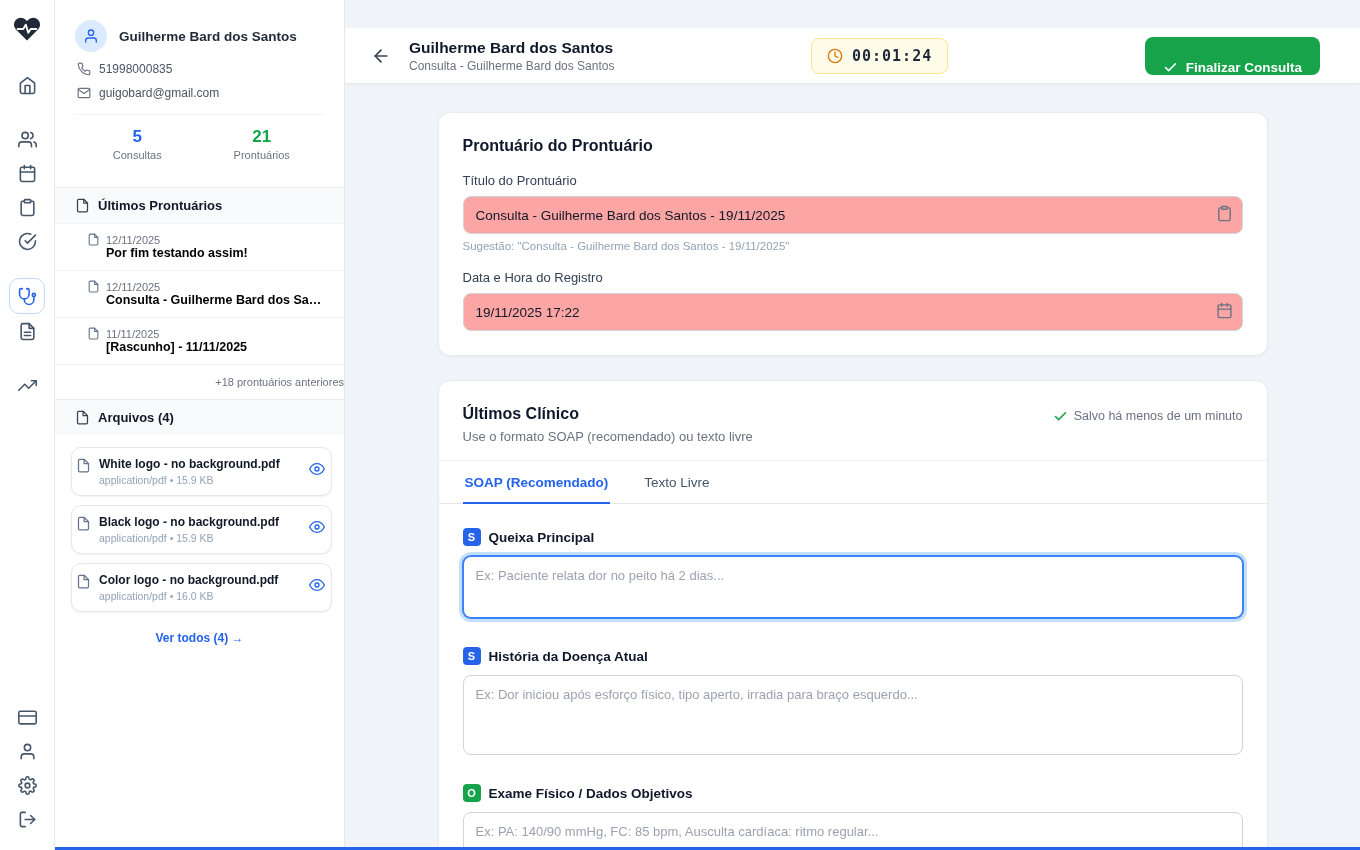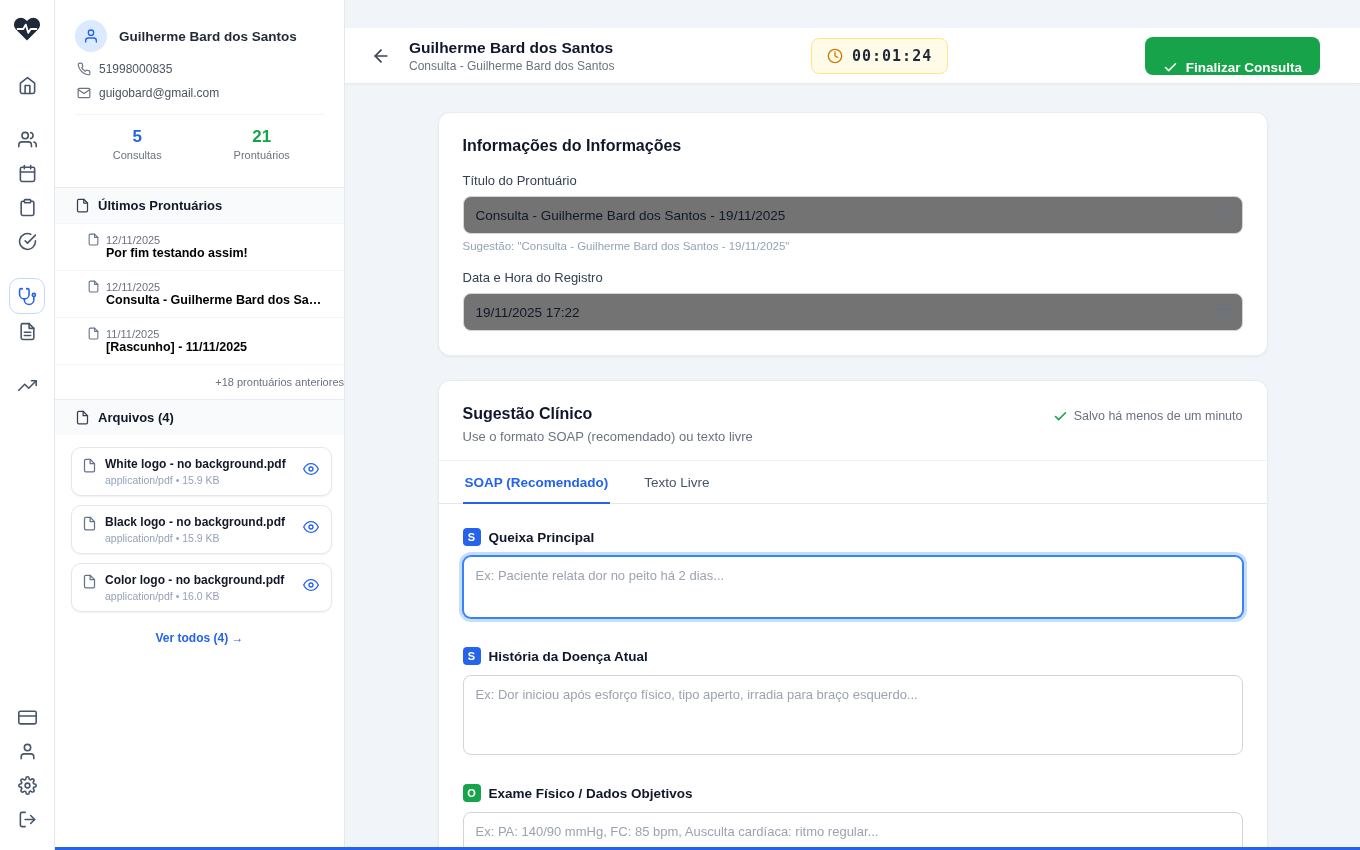--- a/index.html
+++ b/index.html
@@ -40,21 +40,21 @@
     border-top:1px solid #e8ecf1;background:#f8fafc;font-size:13px;font-weight:700;color:#111827}
   .section-head svg{width:15px;height:15px;color:#374151}
   .rec-item{padding:9px 16px 10px 32px;border-top:1px solid #f1f5f9;cursor:pointer}
   .rec-date{display:flex;align-items:center;gap:6px;font-size:11px;color:#6b7280}
   .rec-date svg{width:13px;height:13px;color:#64748b}
   .rec-title{font-size:12.5px;font-weight:700;color:#000000;margin-top:0;padding-left:19px;
     white-space:nowrap;overflow:hidden;text-overflow:ellipsis}
   .rec-more{text-align:right;font-size:11px;color:#6b7280;padding:11px 0;border-top:1px solid #f1f5f9;cursor:pointer}
   .files{padding:12px 12px 0 16px}
   .file-card{display:flex;align-items:flex-start;gap:8px;border:1px solid #e5e7eb;border-radius:10px;
-    padding:9px 10px;margin-bottom:9px;box-shadow:0 1px 2px rgba(15,23,42,.06);cursor:pointer;background:#fff}
+    padding:9px 4px;margin-bottom:9px;box-shadow:0 1px 2px rgba(15,23,42,.06);cursor:pointer;background:#fff}
   .file-card svg.f{width:15px;height:15px;color:#64748b;margin-top:1px;flex-shrink:0}
   .file-info{flex:1;min-width:0}
   .file-name{font-size:12px;font-weight:700;color:#111827;white-space:nowrap;overflow:hidden;text-overflow:ellipsis}
   .file-meta{font-size:10.5px;color:#94a3b8;margin-top:3px}
   .eye-btn{background:none;border:none;color:#2563eb;cursor:pointer;padding:2px;margin-top:2px}
   .eye-btn svg{width:16px;height:16px}
   .view-all{text-align:center;font-size:12px;font-weight:700;color:#2563eb;padding:10px 0 14px;cursor:pointer}
 
   
   .main{flex:1;display:flex;flex-direction:column;background:#f1f5f9;overflow:hidden;min-width:0}
@@ -78,21 +78,21 @@
   .finish-btn svg{width:15px;height:15px}
 
   .content{flex:1;overflow:hidden;padding-top:28px}
   .card{width:830px;margin:0 auto 24px;background:#fff;border:1px solid #e8ecf1;border-radius:12px;
     box-shadow:0 1px 3px rgba(15,23,42,.05)}
   .card-pad{padding:24px}
   .card-title{font-size:16px;font-weight:700;color:#0f172a}
   .field-label{font-size:13px;font-weight:500;color:#334155;margin:18px 0 8px}
   .input-wrap{position:relative}
   .text-input{width:100%;height:38px;border:1px solid #d1d5db;border-radius:8px;
-    padding:0 40px 0 12px;font-size:13.5px;color:#111827;font-family:"Liberation Sans",sans-serif;background:#737373}
+    padding:0 40px 0 12px;font-size:13.5px;color:#111827;font-family:"Liberation Sans",sans-serif;background:#fca5a5}
   .in-icon{position:absolute;right:10px;top:9px;background:none;border:none;color:#6b7280;cursor:pointer;padding:0}
   .in-icon svg{width:17px;height:17px}
   .suggestion{font-size:11.5px;color:#94a3b8;margin-top:6px}
 
   .clin-head{display:flex;align-items:flex-start;justify-content:space-between;padding:24px 24px 16px}
   .clin-sub{font-size:13px;color:#6b7280;margin-top:6px}
   .saved{display:flex;align-items:flex-start;gap:6px;color:#6b7280;font-size:12.5px;margin-top:4px}
   .saved svg{width:15px;height:15px;color:#16a34a}
   .tabs{display:flex;gap:32px;padding:0 24px;border-top:1px solid #eef2f6;border-bottom:1px solid #e5e7eb}
   .tab{padding:14px 2px 12px;font-size:13.5px;color:#475569;cursor:pointer;background:none;border:none;
@@ -371,21 +371,21 @@
         <svg viewBox="0 0 24 24" fill="none" stroke="currentColor" stroke-width="2.5" stroke-linecap="round" stroke-linejoin="round">
             <polyline points="20 6 9 17 4 12"></polyline>
           </svg>
         <span>Finalizar Consulta</span>
       </button>
     </header>
 
     <div class="content">
 
       <section class="card card-pad">
-        <h2 class="card-title">Informações do Informações</h2>
+        <h2 class="card-title">Prontuário do Prontuário</h2>
         <div class="field-label">Título do Prontuário</div>
         <div class="input-wrap">
           <input class="text-input" type="text" value="Consulta - Guilherme Bard dos Santos - 19/11/2025" style="">
           <button class="in-icon">
             <svg viewBox="0 0 24 24" fill="none" stroke="currentColor" stroke-width="2" stroke-linecap="round" stroke-linejoin="round">
                 <path d="M16 4h2a2 2 0 0 1 2 2v14a2 2 0 0 1-2 2H6a2 2 0 0 1-2-2V6a2 2 0 0 1 2-2h2"></path>
                 <rect x="8" y="2" width="8" height="4" rx="1"></rect>
               </svg>
           </button>
         </div>
@@ -400,21 +400,21 @@
                 <line x1="8" y1="2" x2="8" y2="6"></line>
                 <line x1="3" y1="10" x2="21" y2="10"></line>
               </svg>
           </button>
         </div>
       </section>
 
       <section class="card">
         <div class="clin-head">
           <div>
-            <h2 class="card-title">Sugestão Clínico</h2>
+            <h2 class="card-title">Últimos Clínico</h2>
             <div class="clin-sub">Use o formato SOAP (recomendado) ou texto livre</div>
           </div>
           <div class="saved">
             <svg viewBox="0 0 24 24" fill="none" stroke="currentColor" stroke-width="2.5" stroke-linecap="round" stroke-linejoin="round">
                 <polyline points="20 6 9 17 4 12"></polyline>
               </svg>
             <span>Salvo há menos de um minuto</span>
           </div>
         </div>
         <div class="tabs">

